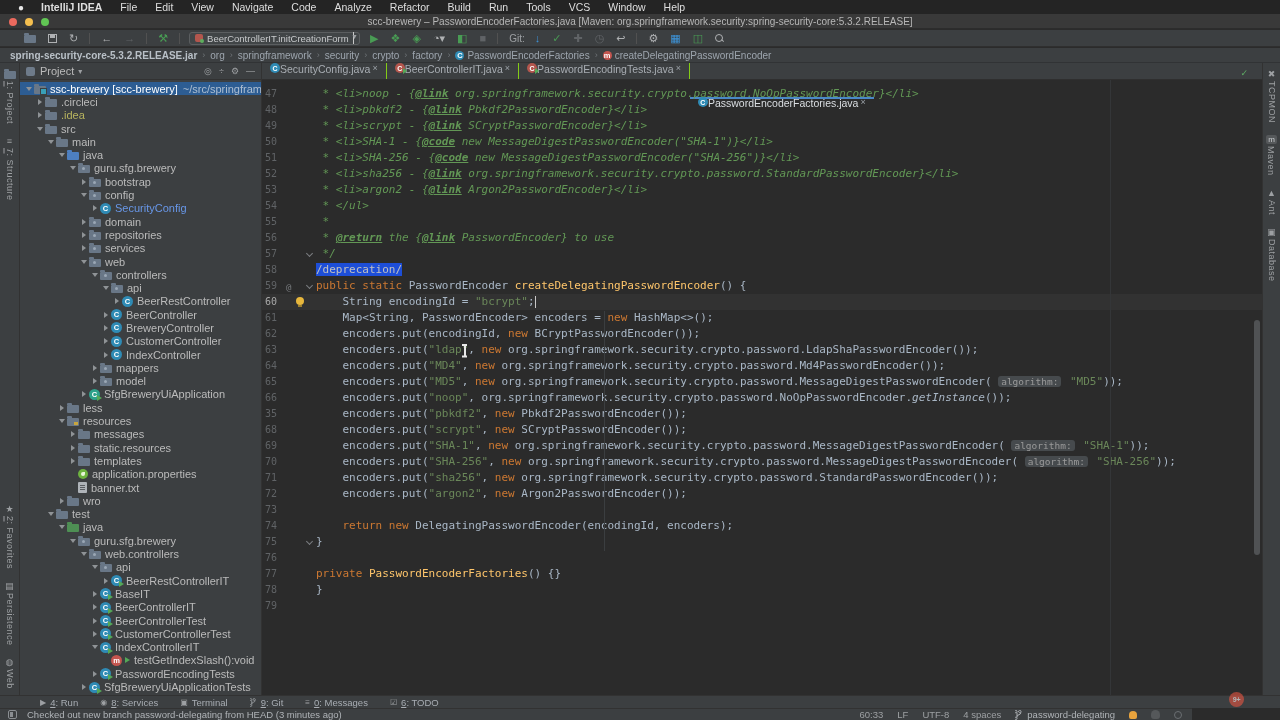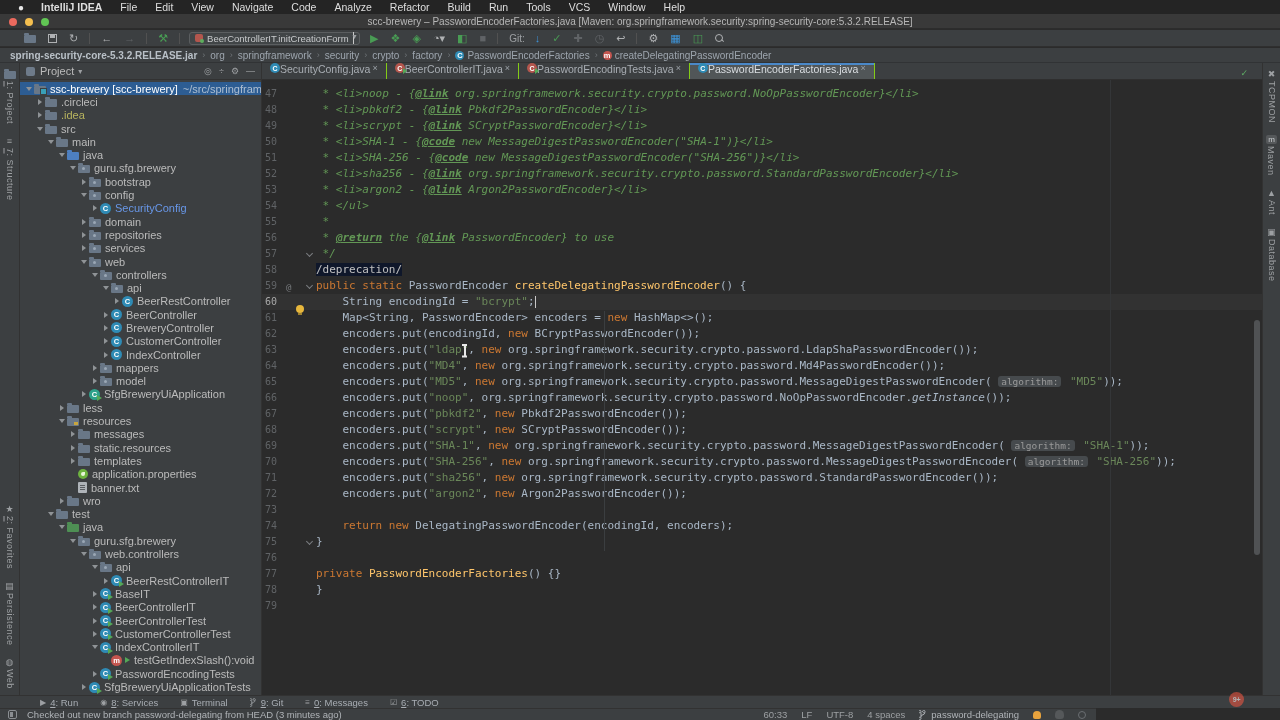--- a/index.html
+++ b/index.html
@@ -101,66 +101,66 @@
   .ti-spring::after { content:""; position:absolute; left:3px; top:3px; width:4px; height:4px; background:#e8f5d8; border-radius:50% 0 50% 50%; }
   .ti-txt { width:9px; height:11px; background:#aeb3b8; border-radius:1px; }
   .ti-txt::after { content:""; position:absolute; left:2px; top:3px; width:5px; height:1px; background:#5a5e62; box-shadow:0 2px 0 #5a5e62, 0 4px 0 #5a5e62; }
   .mini-run { width:0; height:0; border-left:5px solid #54a857; border-top:3px solid transparent; border-bottom:3px solid transparent; margin-left:3px; flex:none; }
 
   
   .editor { flex:1; display:flex; flex-direction:column; background:#2b2b2b; position:relative; }
   .tabsbar { height:17px; background:#3c3f41; border-bottom:1px solid #2f2f2f; display:flex; align-items:stretch; position:relative; }
   .tab { display:flex; align-items:flex-start; padding:0 8px; font-size:10.5px; color:#a8adb3;
     border-right:1px solid #84cc16; cursor:default; position:relative; }
-  .tab.active { background:#515658; color:#dadee2; }
+  .tab.active { background:#515658; color:#dadee2;margin-top:34px; }
   .tab.active::before { content:""; position:absolute; left:0; top:0; right:0; height:2px; background:#4a88c8; }
   .tab .tclose { color:#9aa0a6; font-size:9px; margin-left:2px; }
   .tab .ti-circ { width:10px; height:10px; font-size:7px; }
   .tab .ti-testtab { background:#b3564d; }
   .tab .ti-testtab::after { content:""; position:absolute; right:-2px; bottom:-1px; width:0; height:0;
     border-left:4px solid #54a857; border-top:3px solid transparent; border-bottom:3px solid transparent; }
   .inspections-ok { position:absolute; right:14px; top:5px; color:#5fad65; font-size:9px; }
 
   .code-area { flex:1; position:relative; overflow:hidden; font-family:"DejaVu Sans Mono", monospace;
     font-size:11px; line-height:16px; padding-top:6px; }
   .cline { display:flex; height:16px; white-space:pre; }
-  .cline.hl { background:#323232;align-items:center; }
+  .cline.hl { background:#323232; }
   .ln { width:20px; padding-left:3px; color:#606366; font-size:10px; flex:none; }
   .cline.hl .ln { color:#a8a8a8; }
   .gmark { width:34px; flex:none; position:relative; color:#787b7e; font-size:9px; }
   .gmark .at { position:absolute; left:4px; top:1px; }
   .gmark .foldarr { position:absolute; right:4px; top:5px; width:5px; height:5px; border-right:1.3px solid #7a7d80; border-bottom:1.3px solid #7a7d80; transform:rotate(45deg); }
   .gmark .bulb { position:absolute; left:14px; top:3px; width:8px; height:8px; background:#e8b73c; border-radius:50%; }
   .gmark .bulb::after { content:""; position:absolute; left:2px; bottom:-2px; width:4px; height:2px; background:#9c8030; }
   .ctext { flex:1; color:#a9b7c6; }
   .tk-d { color:#629755; font-style:italic; }
   .tk-dt { color:#629755; font-style:italic; font-weight:bold; text-decoration:underline; }
   .tk-k { color:#cc7832; }
   .tk-s { color:#6a8759; }
   .tk-fn { color:#ffc66b; }
   .tk-p { color:#a9b7c6; }
   .tk-i { color:#a9b7c6; font-style:italic; }
   .tk-h { color:#9a9a9a; background:#464a4d; border-radius:3px; font-size:9.5px; padding:0 3px; margin-right:2px; }
-  .tk-f { color:#c0c0c0; background:#0f172a; }
+  .tk-f { color:#c0c0c0; background:#1d4ed8; }
   .caret { display:inline-block; width:1.5px; height:12px; background:#c8c8c8; vertical-align:text-bottom; }
   .indent-guide { position:absolute; width:1px; background:#3b3e40; }
   .margin-line { position:absolute; top:0; bottom:0; width:1px; background:#343638; }
   .vscroll { position:absolute; right:2px; width:6px; border-radius:3px; background:#505254; }
   .ibeam { position:absolute; width:7px; height:13px; }
   .ibeam::before { content:""; position:absolute; left:3px; top:0; bottom:0; width:1.5px; background:#e8e8e8; }
   .ibeam::after { content:""; position:absolute; left:1px; top:0; width:5px; height:1.5px; background:#e8e8e8; box-shadow:0 11.5px 0 #e8e8e8; }
 
   
   .bottombar { position:absolute; left:0; top:695px; width:1280px; height:13px; background:#3c3f41;
     border-top:1px solid #323232; display:flex; align-items:center; padding-left:40px; gap:22px;
     font-size:9.5px; color:#a8adb3; }
   .bbtn { display:flex; align-items:center; gap:4px; cursor:default; }
   .bbtn .bic { font-size:8px; color:#9da0a3; }
   .bbtn u { text-decoration:underline; }
-  .statusbar { position:absolute; left:0; top:708px; width:1096px; height:12px; background:#3c3f41;
+  .statusbar { position:absolute; left:0; top:708px; width:1192px; height:12px; background:#3c3f41;
     border-top:1px solid #323232; display:flex; align-items:center; font-size:9.5px; color:#b0b4b8; }
   .sb-toggle { width:9px; height:9px; border:1px solid #8a8e92; border-radius:2px; margin:0 10px 0 8px; position:relative; }
   .sb-toggle::after { content:""; position:absolute; left:1px; top:1px; width:2.5px; height:5px; background:#8a8e92; }
   .sb-msg { color:#b0b4b8; }
   .sb-right { margin-left:auto; display:flex; align-items:center; gap:14px; padding-right:10px; color:#9da0a3; }
   .sb-seg { cursor:default; }
   .sb-branch { display:flex; align-items:center; gap:4px; color:#b0b4b8; }
   .bell { width:8px; height:8px; background:#e8a33d; border-radius:50% 50% 2px 2px; position:relative; }
   .heado { width:9px; height:9px; background:#55585a; border-radius:50% 50% 3px 3px; }
   .dimcirc { width:8px; height:8px; border:1px solid #6a6e72; border-radius:50%; }
@@ -670,21 +670,21 @@
           <div class="cline"><span class="ln">57</span><span class="gmark"><span class="foldarr"></span></span><span class="ctext"><span class="tk-d"> */</span></span></div>
           <div class="cline"><span class="ln">58</span><span class="gmark"></span><span class="ctext"><span class="tk-f">/deprecation/</span></span></div>
           <div class="cline"><span class="ln">59</span><span class="gmark"><span class="at">@</span><span class="foldarr"></span></span><span class="ctext"><span class="tk-k">public static</span><span class="tk-p"> PasswordEncoder </span><span class="tk-fn">createDelegatingPasswordEncoder</span><span class="tk-p">() {</span></span></div>
           <div class="cline hl"><span class="ln">60</span><span class="gmark"><span class="bulb"></span></span><span class="ctext"><span class="tk-p">    String encodingId = </span><span class="tk-s">"bcrypt"</span><span class="tk-p">;</span><span class="caret"></span></span></div>
           <div class="cline"><span class="ln">61</span><span class="gmark"></span><span class="ctext"><span class="tk-p">    Map&lt;String, PasswordEncoder&gt; encoders = </span><span class="tk-k">new</span><span class="tk-p"> HashMap&lt;&gt;();</span></span></div>
           <div class="cline"><span class="ln">62</span><span class="gmark"></span><span class="ctext"><span class="tk-p">    encoders.put(encodingId, </span><span class="tk-k">new</span><span class="tk-p"> BCryptPasswordEncoder());</span></span></div>
           <div class="cline"><span class="ln">63</span><span class="gmark"></span><span class="ctext"><span class="tk-p">    encoders.put(</span><span class="tk-s">"ldap"</span><span class="tk-p">, </span><span class="tk-k">new</span><span class="tk-p"> org.springframework.security.crypto.password.LdapShaPasswordEncoder());</span></span></div>
           <div class="cline"><span class="ln">64</span><span class="gmark"></span><span class="ctext"><span class="tk-p">    encoders.put(</span><span class="tk-s">"MD4"</span><span class="tk-p">, </span><span class="tk-k">new</span><span class="tk-p"> org.springframework.security.crypto.password.Md4PasswordEncoder());</span></span></div>
           <div class="cline"><span class="ln">65</span><span class="gmark"></span><span class="ctext"><span class="tk-p">    encoders.put(</span><span class="tk-s">"MD5"</span><span class="tk-p">, </span><span class="tk-k">new</span><span class="tk-p"> org.springframework.security.crypto.password.MessageDigestPasswordEncoder( </span><span class="tk-h">algorithm:</span><span class="tk-p"> </span><span class="tk-s">"MD5"</span><span class="tk-p">));</span></span></div>
           <div class="cline"><span class="ln">66</span><span class="gmark"></span><span class="ctext"><span class="tk-p">    encoders.put(</span><span class="tk-s">"noop"</span><span class="tk-p">, org.springframework.security.crypto.password.NoOpPasswordEncoder.</span><span class="tk-i">getInstance</span><span class="tk-p">());</span></span></div>
-          <div class="cline"><span class="ln">67</span><span class="gmark"></span><span class="ctext"><span class="tk-p">    encoders.put(</span><span class="tk-s">"pbkdf2"</span><span class="tk-p">, </span><span class="tk-k">new</span><span class="tk-p"> Pbkdf2PasswordEncoder());</span></span></div>
+          <div class="cline"><span class="ln">35</span><span class="gmark"></span><span class="ctext"><span class="tk-p">    encoders.put(</span><span class="tk-s">"pbkdf2"</span><span class="tk-p">, </span><span class="tk-k">new</span><span class="tk-p"> Pbkdf2PasswordEncoder());</span></span></div>
           <div class="cline"><span class="ln">68</span><span class="gmark"></span><span class="ctext"><span class="tk-p">    encoders.put(</span><span class="tk-s">"scrypt"</span><span class="tk-p">, </span><span class="tk-k">new</span><span class="tk-p"> SCryptPasswordEncoder());</span></span></div>
           <div class="cline"><span class="ln">69</span><span class="gmark"></span><span class="ctext"><span class="tk-p">    encoders.put(</span><span class="tk-s">"SHA-1"</span><span class="tk-p">, </span><span class="tk-k">new</span><span class="tk-p"> org.springframework.security.crypto.password.MessageDigestPasswordEncoder( </span><span class="tk-h">algorithm:</span><span class="tk-p"> </span><span class="tk-s">"SHA-1"</span><span class="tk-p">));</span></span></div>
           <div class="cline"><span class="ln">70</span><span class="gmark"></span><span class="ctext"><span class="tk-p">    encoders.put(</span><span class="tk-s">"SHA-256"</span><span class="tk-p">, </span><span class="tk-k">new</span><span class="tk-p"> org.springframework.security.crypto.password.MessageDigestPasswordEncoder( </span><span class="tk-h">algorithm:</span><span class="tk-p"> </span><span class="tk-s">"SHA-256"</span><span class="tk-p">));</span></span></div>
           <div class="cline"><span class="ln">71</span><span class="gmark"></span><span class="ctext"><span class="tk-p">    encoders.put(</span><span class="tk-s">"sha256"</span><span class="tk-p">, </span><span class="tk-k">new</span><span class="tk-p"> org.springframework.security.crypto.password.StandardPasswordEncoder());</span></span></div>
           <div class="cline"><span class="ln">72</span><span class="gmark"></span><span class="ctext"><span class="tk-p">    encoders.put(</span><span class="tk-s">"argon2"</span><span class="tk-p">, </span><span class="tk-k">new</span><span class="tk-p"> Argon2PasswordEncoder());</span></span></div>
           <div class="cline"><span class="ln">73</span><span class="gmark"></span><span class="ctext"></span></div>
           <div class="cline"><span class="ln">74</span><span class="gmark"></span><span class="ctext"><span class="tk-p">    </span><span class="tk-k">return new</span><span class="tk-p"> DelegatingPasswordEncoder(encodingId, encoders);</span></span></div>
           <div class="cline"><span class="ln">75</span><span class="gmark"><span class="foldarr"></span></span><span class="ctext"><span class="tk-p">}</span></span></div>
           <div class="cline"><span class="ln">76</span><span class="gmark"></span><span class="ctext"></span></div>
           <div class="cline"><span class="ln">77</span><span class="gmark"></span><span class="ctext"><span class="tk-k">private</span><span class="tk-p"> </span><span class="tk-fn">PasswordEncoderFactories</span><span class="tk-p">() {}</span></span></div>

